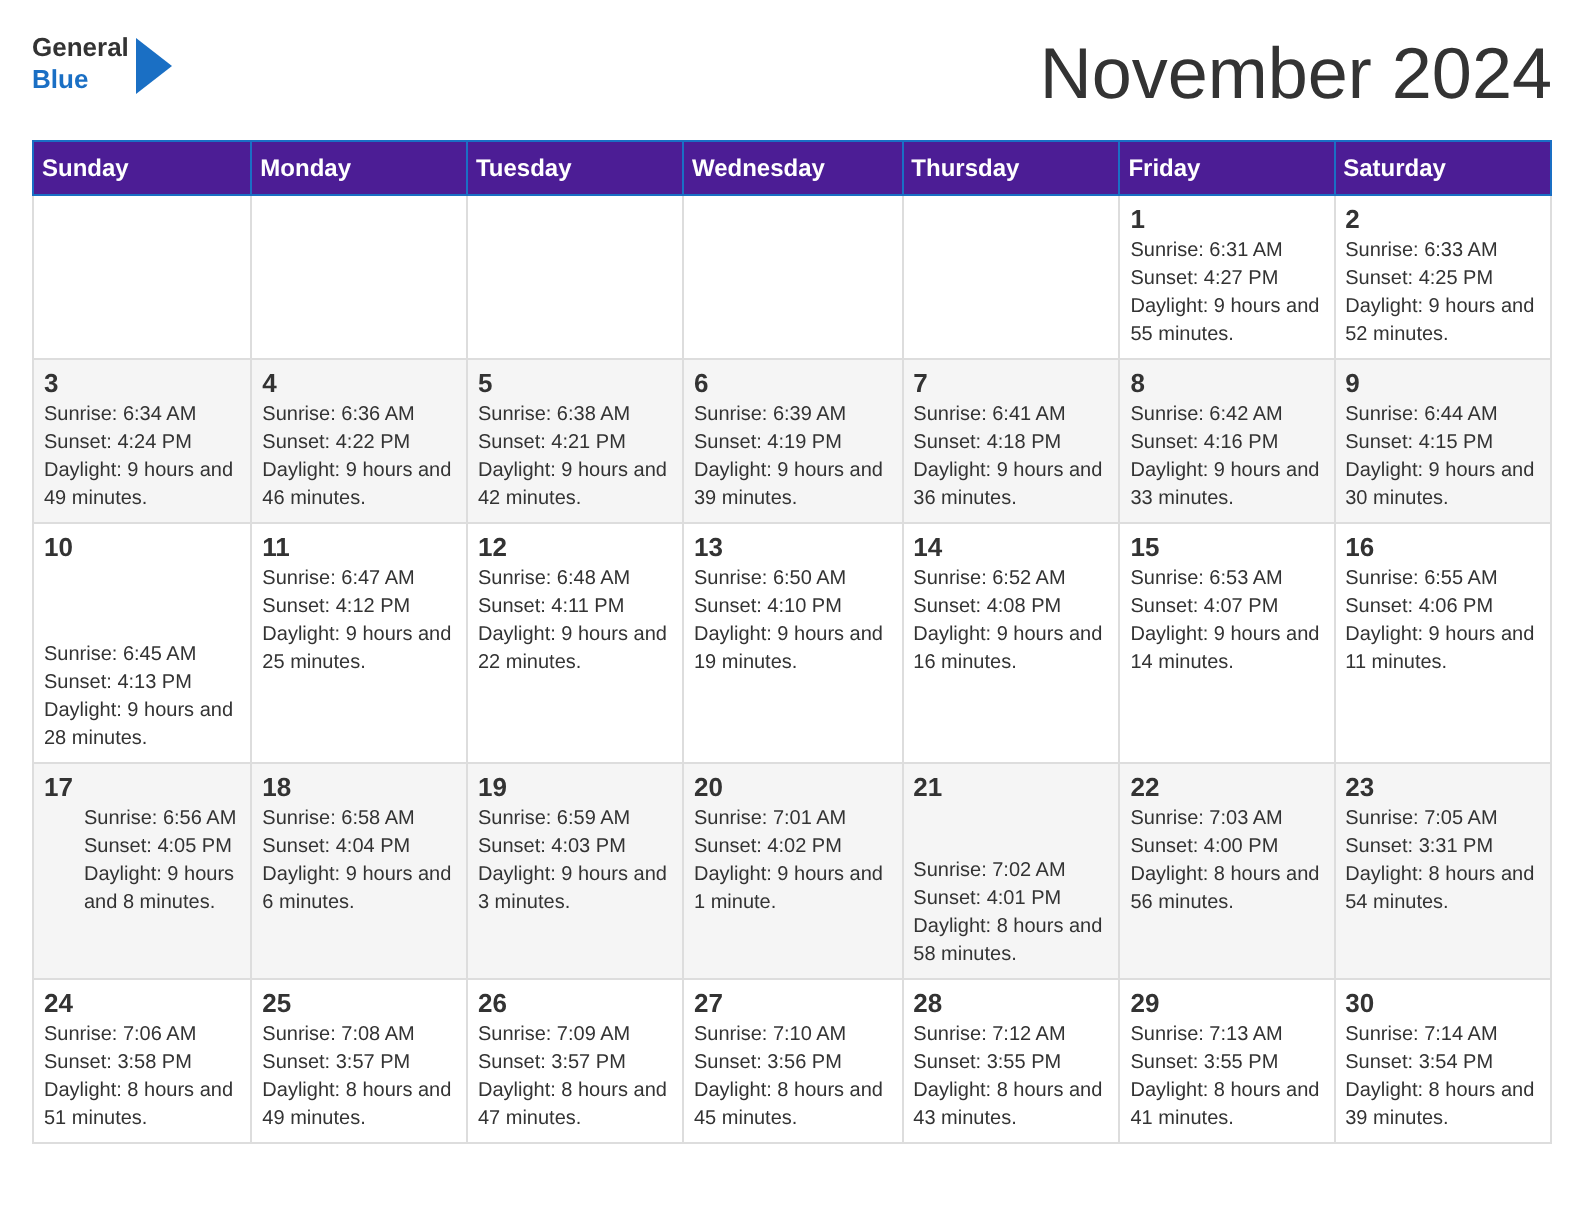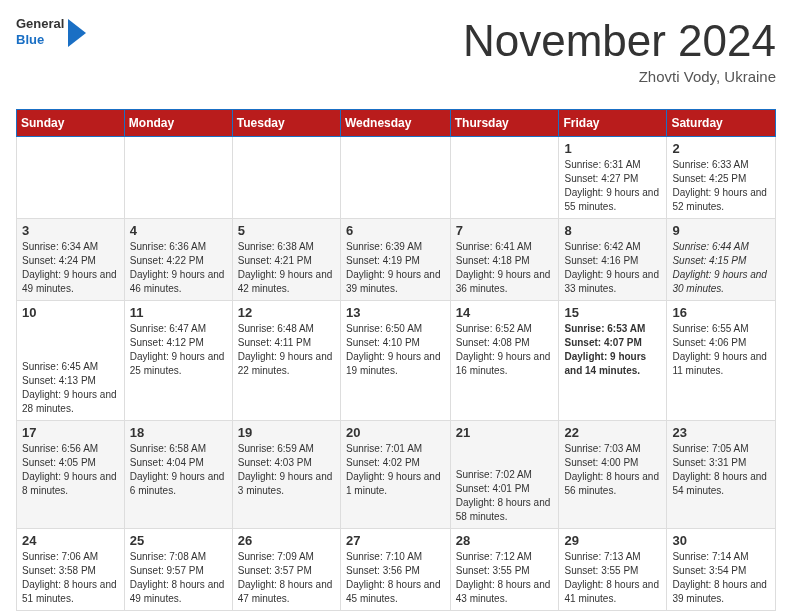--- a/index.html
+++ b/index.html
@@ -7,21 +7,21 @@
       font-family: Arial, sans-serif;
       background: #fff;
       width: 792px;
       min-height: 612px;
       padding: 16px;
     }
     .header {
       display: flex;
       justify-content: space-between;
       align-items: flex-start;
-      margin-bottom: 24px;
+      margin-bottom: 12px;
     }
     .logo {
       display: flex;
       align-items: center;
       gap: 4px;
     }
     .logo-text {
       display: flex;
       flex-direction: column;
       font-size: 13px;
@@ -32,32 +32,32 @@
     .logo-text .blue { color: #1a6fc4; }
     .logo-arrow {
       width: 0; height: 0;
       border-top: 14px solid transparent;
       border-bottom: 14px solid transparent;
       border-left: 18px solid #1a6fc4;
       margin-top: 2px;
     }
     .title-area { text-align: right; }
     .month-title {
-      font-size: 44px;
+      font-size: 36px;
       font-weight: 300;
       color: #333;
     }
     .location {
       font-size: 15px;
       color: #555;
       margin-top: 2px;
     }
     .calendar { width: 100%; border-collapse: collapse; }
     .calendar thead tr {
-      background: #b91c1c;
+      background: #4c1d95;
       color: #fff;
     }
     .calendar thead th {
       padding: 6px 4px;
       font-size: 12px;
       font-weight: bold;
       text-align: left;
       border: 1px solid #1a6fc4;
     }
     .calendar tbody td {
@@ -93,21 +93,20 @@
 <div class="header">
   <div class="logo">
     <div class="logo-text">
       <span class="general">General</span>
       <span class="blue">Blue</span>
     </div>
     <div class="logo-arrow"></div>
   </div>
   <div class="title-area">
     <div class="month-title">November 2024</div>
-    <div class="location">Zhovti Vody, Ukraine</div>
   </div>
 </div>
 
 <table class="calendar">
   <thead>
     <tr>
         <th>Sunday</th>
         <th>Monday</th>
         <th>Tuesday</th>
         <th>Wednesday</th>
@@ -168,21 +167,21 @@
 Daylight: 9 hours and 36 minutes.</div>
         </td>
         <td>
           <span class="day-number">8</span>
           <div class="day-info" style="white-space: pre-line;">Sunrise: 6:42 AM
 Sunset: 4:16 PM
 Daylight: 9 hours and 33 minutes.</div>
         </td>
         <td>
           <span class="day-number">9</span>
-          <div class="day-info" style="white-space: pre-line; font-style: italic;">Sunrise: 6:44 AM
+          <div class="day-info" style="white-space: pre-line;">Sunrise: 6:44 AM
 Sunset: 4:15 PM
 Daylight: 9 hours and 30 minutes.</div>
         </td>
       </tr>
       <tr>
         <td>
           <span class="day-number">10</span>
           <div class="day-info" style="white-space: pre-line; margin-top: 40px;">Sunrise: 6:45 AM
 Sunset: 4:13 PM
 Daylight: 9 hours and 28 minutes.</div>
@@ -206,35 +205,35 @@
 Daylight: 9 hours and 19 minutes.</div>
         </td>
         <td>
           <span class="day-number">14</span>
           <div class="day-info" style="white-space: pre-line;">Sunrise: 6:52 AM
 Sunset: 4:08 PM
 Daylight: 9 hours and 16 minutes.</div>
         </td>
         <td>
           <span class="day-number">15</span>
-          <div class="day-info" style="white-space: pre-line; font-weight: bold;">Sunrise: 6:53 AM
+          <div class="day-info" style="white-space: pre-line;">Sunrise: 6:53 AM
 Sunset: 4:07 PM
 Daylight: 9 hours and 14 minutes.</div>
         </td>
         <td>
           <span class="day-number">16</span>
           <div class="day-info" style="white-space: pre-line;">Sunrise: 6:55 AM
 Sunset: 4:06 PM
 Daylight: 9 hours and 11 minutes.</div>
         </td>
       </tr>
       <tr>
         <td>
           <span class="day-number">17</span>
-          <div class="day-info" style="white-space: pre-line;">Sunrise: 6:56 AM
+          <div class="day-info" style="white-space: pre-line; margin-left: 20px;">Sunrise: 6:56 AM
 Sunset: 4:05 PM
 Daylight: 9 hours and 8 minutes.</div>
         </td>
         <td>
           <span class="day-number">18</span>
           <div class="day-info" style="white-space: pre-line;">Sunrise: 6:58 AM
 Sunset: 4:04 PM
 Daylight: 9 hours and 6 minutes.</div>
         </td>
         <td>
@@ -271,21 +270,21 @@
       <tr>
         <td>
           <span class="day-number">24</span>
           <div class="day-info" style="white-space: pre-line;">Sunrise: 7:06 AM
 Sunset: 3:58 PM
 Daylight: 8 hours and 51 minutes.</div>
         </td>
         <td>
           <span class="day-number">25</span>
           <div class="day-info" style="white-space: pre-line;">Sunrise: 7:08 AM
-Sunset: 9:57 PM
+Sunset: 3:57 PM
 Daylight: 8 hours and 49 minutes.</div>
         </td>
         <td>
           <span class="day-number">26</span>
           <div class="day-info" style="white-space: pre-line;">Sunrise: 7:09 AM
 Sunset: 3:57 PM
 Daylight: 8 hours and 47 minutes.</div>
         </td>
         <td>
           <span class="day-number">27</span>

